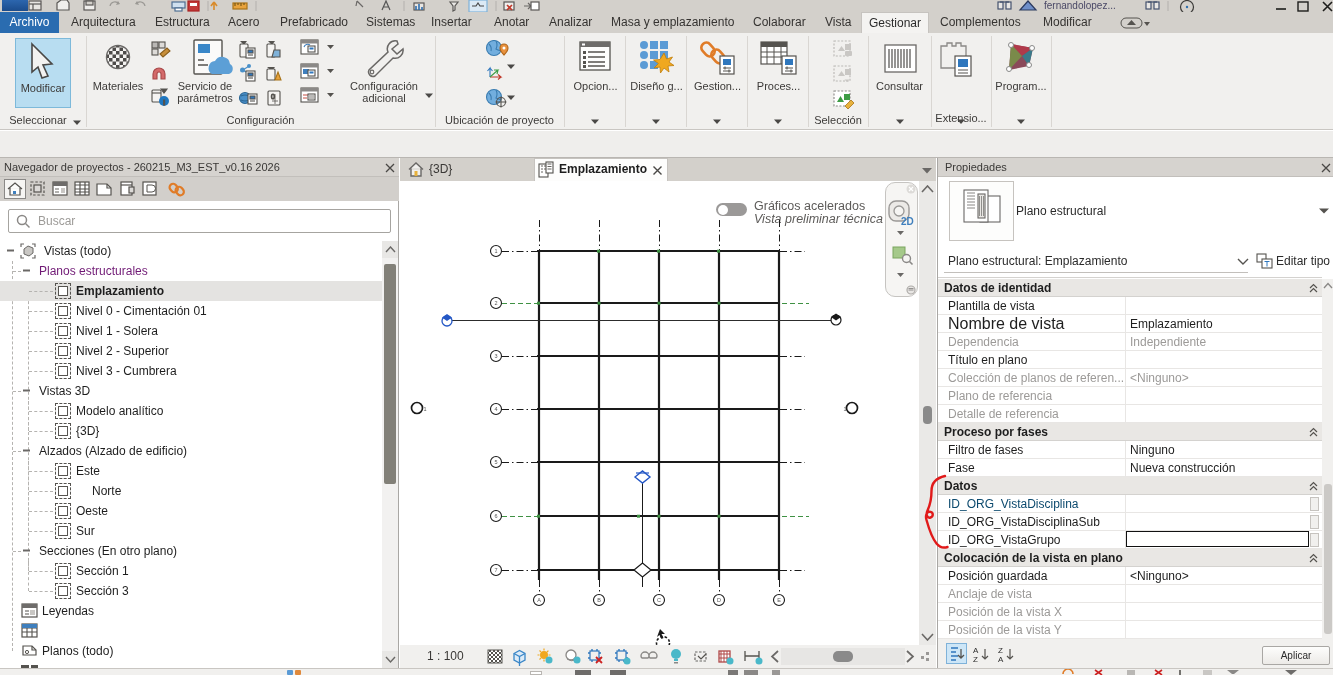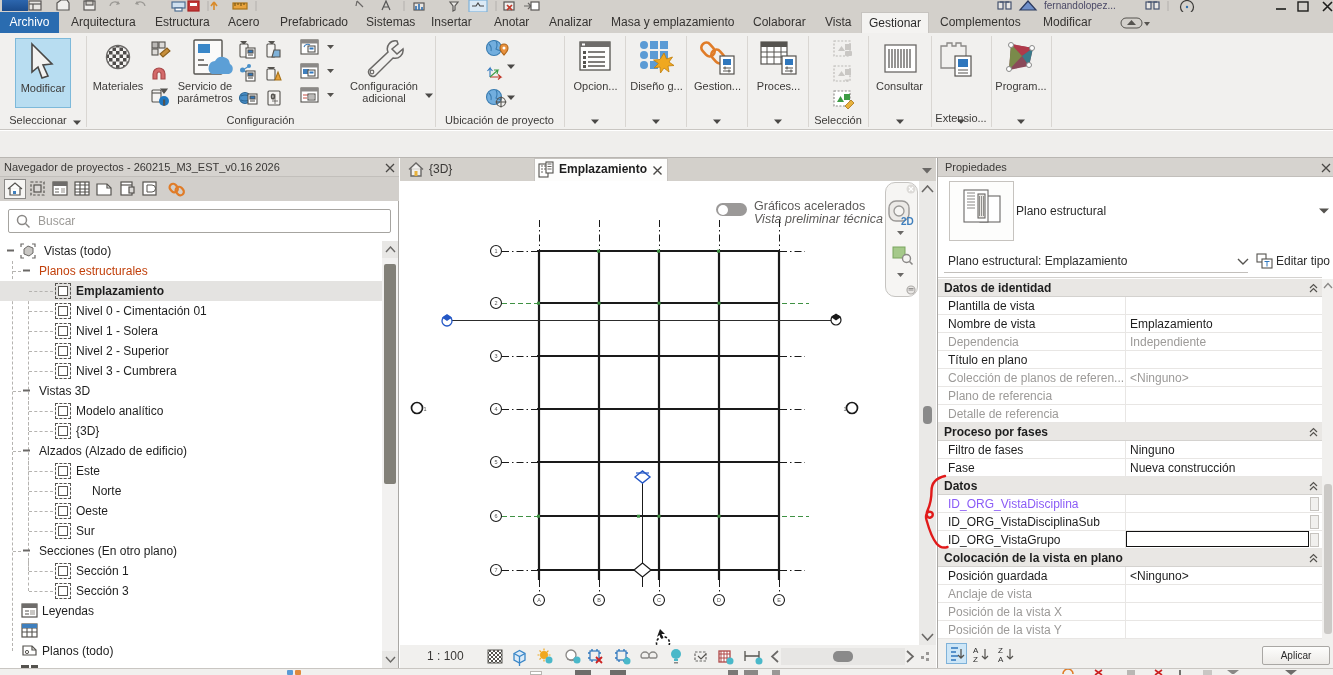--- a/index.html
+++ b/index.html
@@ -430,21 +430,21 @@
 <g fill="none" stroke="#6a6866" stroke-width="1.2">
         <path d="M1 4 v-3 h3 M12 1 h3 v3 M15 12 v3 h-3 M4 15 h-3 v-3"></path>
       </g>
 <path d="M4 6 l4 -3 l5 2 l0 5 l-4 3 l-5 -2 z" fill="#c9c7c4" stroke="#6a6866" stroke-width="1"></path>
     </svg>
 <div class="abs" style="left:44px;top:241px;height:20px;line-height:20px;font-size:12px;color:#1e1e1e;">Vistas (todo)</div>
 <div class="abs" style="left:13px;top:271px;width:8px;border-top:1px dashed #b5b3b0;height:0;"></div>
 <svg class="abs" style="left:22px;top:267px" width="10" height="8">
       <path d="M1 3.5 h7" stroke="#6a6866" stroke-width="2"></path>
     </svg>
-<div class="abs" style="left:39px;top:261px;height:20px;line-height:20px;font-size:12px;color:#c2410c;">Planos estructurales</div>
+<div class="abs" style="left:39px;top:261px;height:20px;line-height:20px;font-size:12px;color:#701a75;">Planos estructurales</div>
 <div class="abs" style="left:0;top:281px;width:382px;height:20px;background:#e4e3e1;"></div>
 <div class="abs" style="left:29px;top:291px;width:24px;border-top:1px dashed #b5b3b0;height:0;"></div>
 <div class="abs" style="left:55px;top:283px;width:16px;height:16px;border:1px dashed #55534f;">
       <div style="position:absolute;left:2px;top:2px;width:10px;height:10px;border:1.5px solid #55534f;background:#fff;"></div>
     </div>
 <div class="abs" style="left:76px;top:281px;height:20px;line-height:20px;font-size:12px;color:#1e1e1e;font-weight:bold;">Emplazamiento</div>
 <div class="abs" style="left:29px;top:311px;width:24px;border-top:1px dashed #b5b3b0;height:0;"></div>
 <div class="abs" style="left:55px;top:303px;width:16px;height:16px;border:1px dashed #55534f;">
       <div style="position:absolute;left:2px;top:2px;width:10px;height:10px;border:1.5px solid #55534f;background:#fff;"></div>
     </div>
@@ -807,21 +807,21 @@
 <div class="abs" style="left:938px;top:277px;width:384px;height:1px;background:#d4d2cf;"></div>
 
 <div class="abs" style="left:938px;top:279px;width:384px;height:18px;background:#e9e7e4;border-bottom:1px solid #d4d2cf;"></div>
 <div class="abs" style="left:944px;top:279px;height:18px;line-height:18px;font-size:12px;font-weight:bold;color:#1e1e1e;">Datos de identidad</div>
 <svg class="abs" style="left:1308px;top:283px" width="11" height="11">
       <path d="M2 5 l3.5 -3.5 l3.5 3.5 M2 9 l3.5 -3.5 l3.5 3.5" fill="none" stroke="#55534f" stroke-width="1.2"></path>
     </svg>
 <div class="abs" style="left:938px;top:297px;width:384px;height:18px;border-bottom:1px solid #e8e6e4;"></div>
 <div class="abs" style="left:948px;top:297px;height:18px;line-height:18px;font-size:12px;color:#1e1e1e;white-space:nowrap;overflow:hidden;width:176px;">Plantilla de vista</div>
 <div class="abs" style="left:938px;top:315px;width:384px;height:18px;border-bottom:1px solid #e8e6e4;"></div>
-<div class="abs" style="left:948px;top:315px;height:18px;line-height:18px;font-size:12px;color:#1e1e1e;white-space:nowrap;overflow:hidden;width:176px;">Nombre de vista</div>
+<div class="abs" style="left:948px;top:315px;height:18px;line-height:18px;font-size:16px;color:#1e1e1e;white-space:nowrap;overflow:hidden;width:176px;">Nombre de vista</div>
 <div class="abs" style="left:1130px;top:315px;height:18px;line-height:18px;font-size:12px;color:#1e1e1e;">Emplazamiento</div>
 <div class="abs" style="left:938px;top:333px;width:384px;height:18px;border-bottom:1px solid #e8e6e4;"></div>
 <div class="abs" style="left:948px;top:333px;height:18px;line-height:18px;font-size:12px;color:#9c9a98;white-space:nowrap;overflow:hidden;width:176px;">Dependencia</div>
 <div class="abs" style="left:1130px;top:333px;height:18px;line-height:18px;font-size:12px;color:#9c9a98;">Independiente</div>
 <div class="abs" style="left:938px;top:351px;width:384px;height:18px;border-bottom:1px solid #e8e6e4;"></div>
 <div class="abs" style="left:948px;top:351px;height:18px;line-height:18px;font-size:12px;color:#1e1e1e;white-space:nowrap;overflow:hidden;width:176px;">Título en plano</div>
 <div class="abs" style="left:938px;top:369px;width:384px;height:18px;border-bottom:1px solid #e8e6e4;"></div>
 <div class="abs" style="left:948px;top:369px;height:18px;line-height:18px;font-size:12px;color:#9c9a98;white-space:nowrap;overflow:hidden;width:176px;">Colección de planos de referen...</div>
 <div class="abs" style="left:1130px;top:369px;height:18px;line-height:18px;font-size:12px;color:#9c9a98;">&lt;Ninguno&gt;</div>
 <div class="abs" style="left:938px;top:387px;width:384px;height:18px;border-bottom:1px solid #e8e6e4;"></div>
@@ -838,21 +838,21 @@
 <div class="abs" style="left:1130px;top:441px;height:18px;line-height:18px;font-size:12px;color:#1e1e1e;">Ninguno</div>
 <div class="abs" style="left:938px;top:459px;width:384px;height:18px;border-bottom:1px solid #e8e6e4;"></div>
 <div class="abs" style="left:948px;top:459px;height:18px;line-height:18px;font-size:12px;color:#1e1e1e;white-space:nowrap;overflow:hidden;width:176px;">Fase</div>
 <div class="abs" style="left:1130px;top:459px;height:18px;line-height:18px;font-size:12px;color:#1e1e1e;">Nueva construcción</div>
 <div class="abs" style="left:938px;top:477px;width:384px;height:18px;background:#e9e7e4;border-bottom:1px solid #d4d2cf;"></div>
 <div class="abs" style="left:944px;top:477px;height:18px;line-height:18px;font-size:12px;font-weight:bold;color:#1e1e1e;">Datos</div>
 <svg class="abs" style="left:1308px;top:481px" width="11" height="11">
       <path d="M2 5 l3.5 -3.5 l3.5 3.5 M2 9 l3.5 -3.5 l3.5 3.5" fill="none" stroke="#55534f" stroke-width="1.2"></path>
     </svg>
 <div class="abs" style="left:938px;top:495px;width:384px;height:18px;border-bottom:1px solid #e8e6e4;"></div>
-<div class="abs" style="left:948px;top:495px;height:18px;line-height:18px;font-size:12px;color:#8b5cf6;white-space:nowrap;overflow:hidden;width:176px;">ID_ORG_VistaDisciplina</div>
+<div class="abs" style="left:948px;top:495px;height:18px;line-height:18px;font-size:12px;color:#0c4a6e;white-space:nowrap;overflow:hidden;width:176px;">ID_ORG_VistaDisciplina</div>
 <div class="abs" style="left:938px;top:513px;width:384px;height:18px;border-bottom:1px solid #e8e6e4;"></div>
 <div class="abs" style="left:948px;top:513px;height:18px;line-height:18px;font-size:12px;color:#1e1e1e;white-space:nowrap;overflow:hidden;width:176px;">ID_ORG_VistaDisciplinaSub</div>
 <div class="abs" style="left:938px;top:531px;width:384px;height:18px;border-bottom:1px solid #e8e6e4;"></div>
 <div class="abs" style="left:948px;top:531px;height:18px;line-height:18px;font-size:12px;color:#1e1e1e;white-space:nowrap;overflow:hidden;width:176px;">ID_ORG_VistaGrupo</div>
 <div class="abs" style="left:938px;top:549px;width:384px;height:18px;background:#e9e7e4;border-bottom:1px solid #d4d2cf;"></div>
 <div class="abs" style="left:944px;top:549px;height:18px;line-height:18px;font-size:12px;font-weight:bold;color:#1e1e1e;">Colocación de la vista en plano</div>
 <svg class="abs" style="left:1308px;top:553px" width="11" height="11">
       <path d="M2 5 l3.5 -3.5 l3.5 3.5 M2 9 l3.5 -3.5 l3.5 3.5" fill="none" stroke="#55534f" stroke-width="1.2"></path>
     </svg>
 <div class="abs" style="left:938px;top:567px;width:384px;height:18px;border-bottom:1px solid #e8e6e4;"></div>

